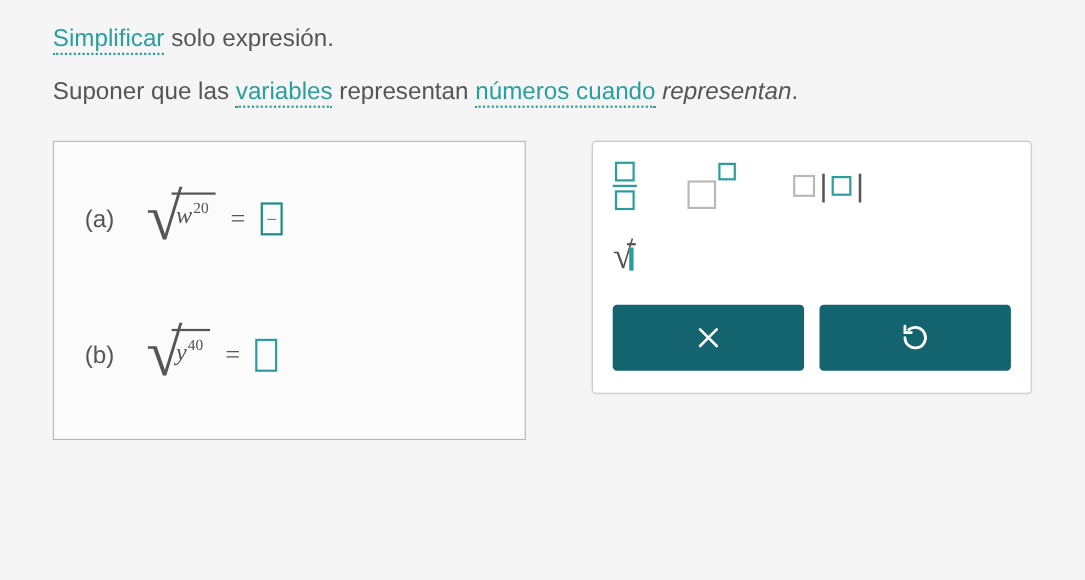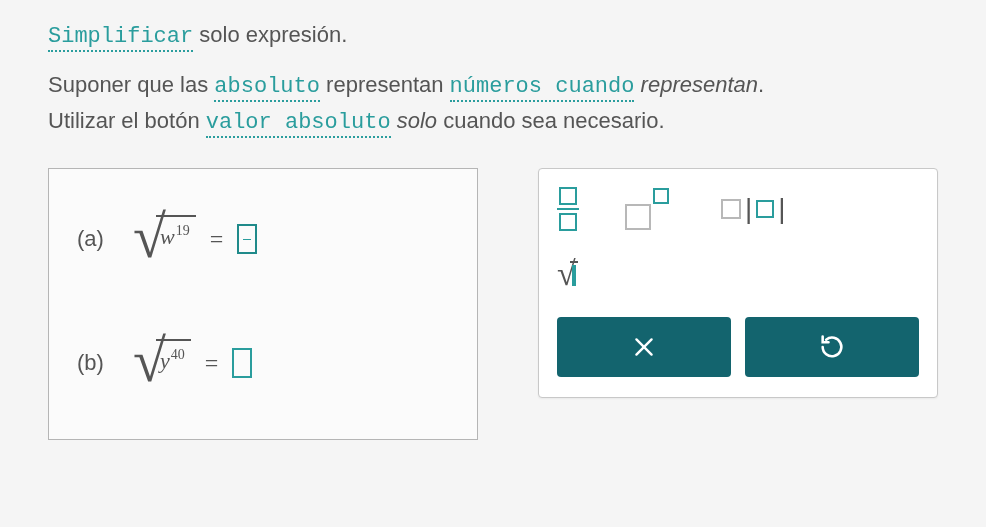--- a/index.html
+++ b/index.html
@@ -19,21 +19,20 @@
   .instruction {
     font-size: 22px;
     line-height: 1.55;
     color: #555;
     margin-bottom: 28px;
   }
   .term {
     color: #2a9d9d;
     border-bottom: 2px dotted #2a9d9d;
     padding-bottom: 1px;
-    font-family: Liberation Mono, monospace;
   }
   .italic { font-style: italic; }
   .content-row {
     display: flex;
     gap: 60px;
     align-items: flex-start;
   }
   .problem-box {
     border: 1px solid #b5b5b5;
     background: #fbfbfb;
@@ -219,38 +218,35 @@
 <body>
 
 <div class="page">
 
   <div class="instruction">
     <div>
       <span class="term">Simplificar</span><span> solo expresión.</span>
     </div>
     <div style="height:14px"></div>
     <div>
-      <span>Suponer que las </span><span class="term">absoluto</span><span> representan </span><span class="term">números cuando</span><span> </span><span class="italic">representan</span><span>.</span>
-    </div>
-    <div>
-      <span>Utilizar el botón </span><span class="term">valor absoluto</span><span> </span><span class="italic">solo</span><span> cuando sea necesario.</span>
+      <span>Suponer que las </span><span class="term">variables</span><span> representan </span><span class="term">números cuando</span><span> </span><span class="italic">representan</span><span>.</span>
     </div>
   </div>
 
   <div class="content-row">
 
     <div class="problem-box">
 
       <div class="problem-item">
         <span class="label">(a)</span>
         <span class="math">
           <span class="sqrt-wrap">
             <span class="radical">√</span>
             <span class="radicand">
-              <span class="base">w</span><span class="exp">19</span>
+              <span class="base">w</span><span class="exp">20</span>
             </span>
           </span>
           <span>=</span>
           <span class="answer-box active"></span>
         </span>
       </div>
 
       <div class="problem-item">
         <span class="label">(b)</span>
         <span class="math">

